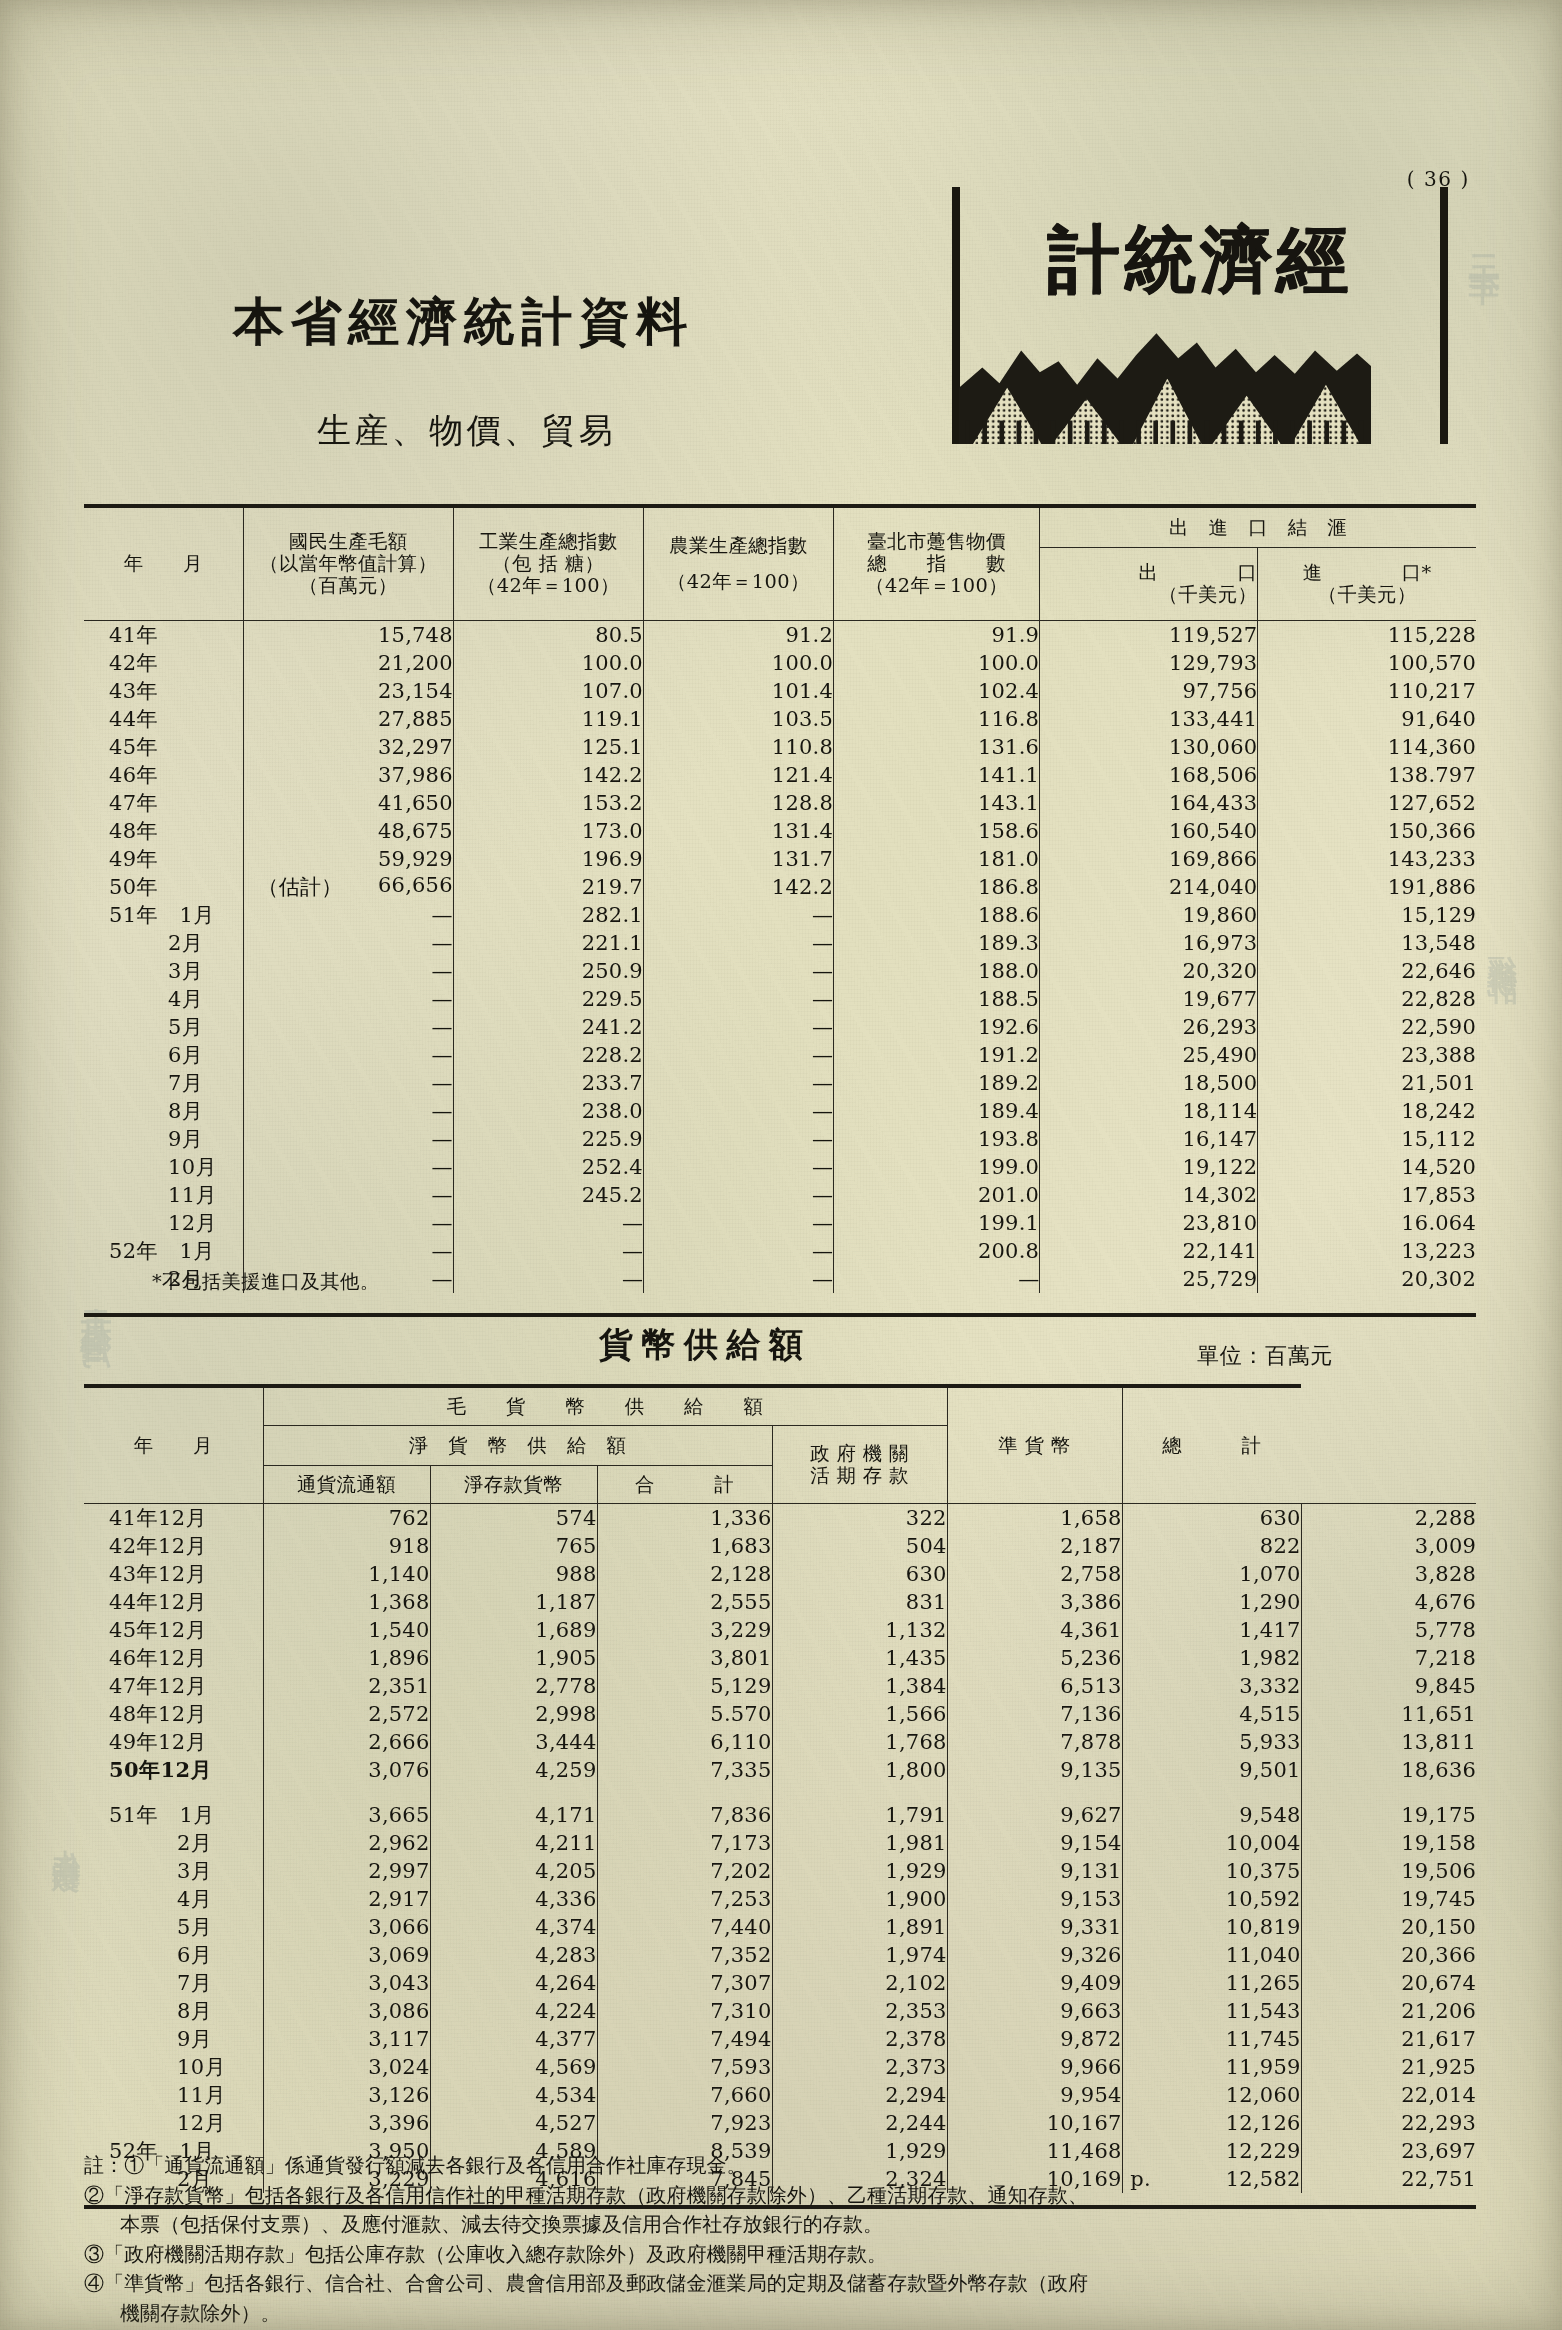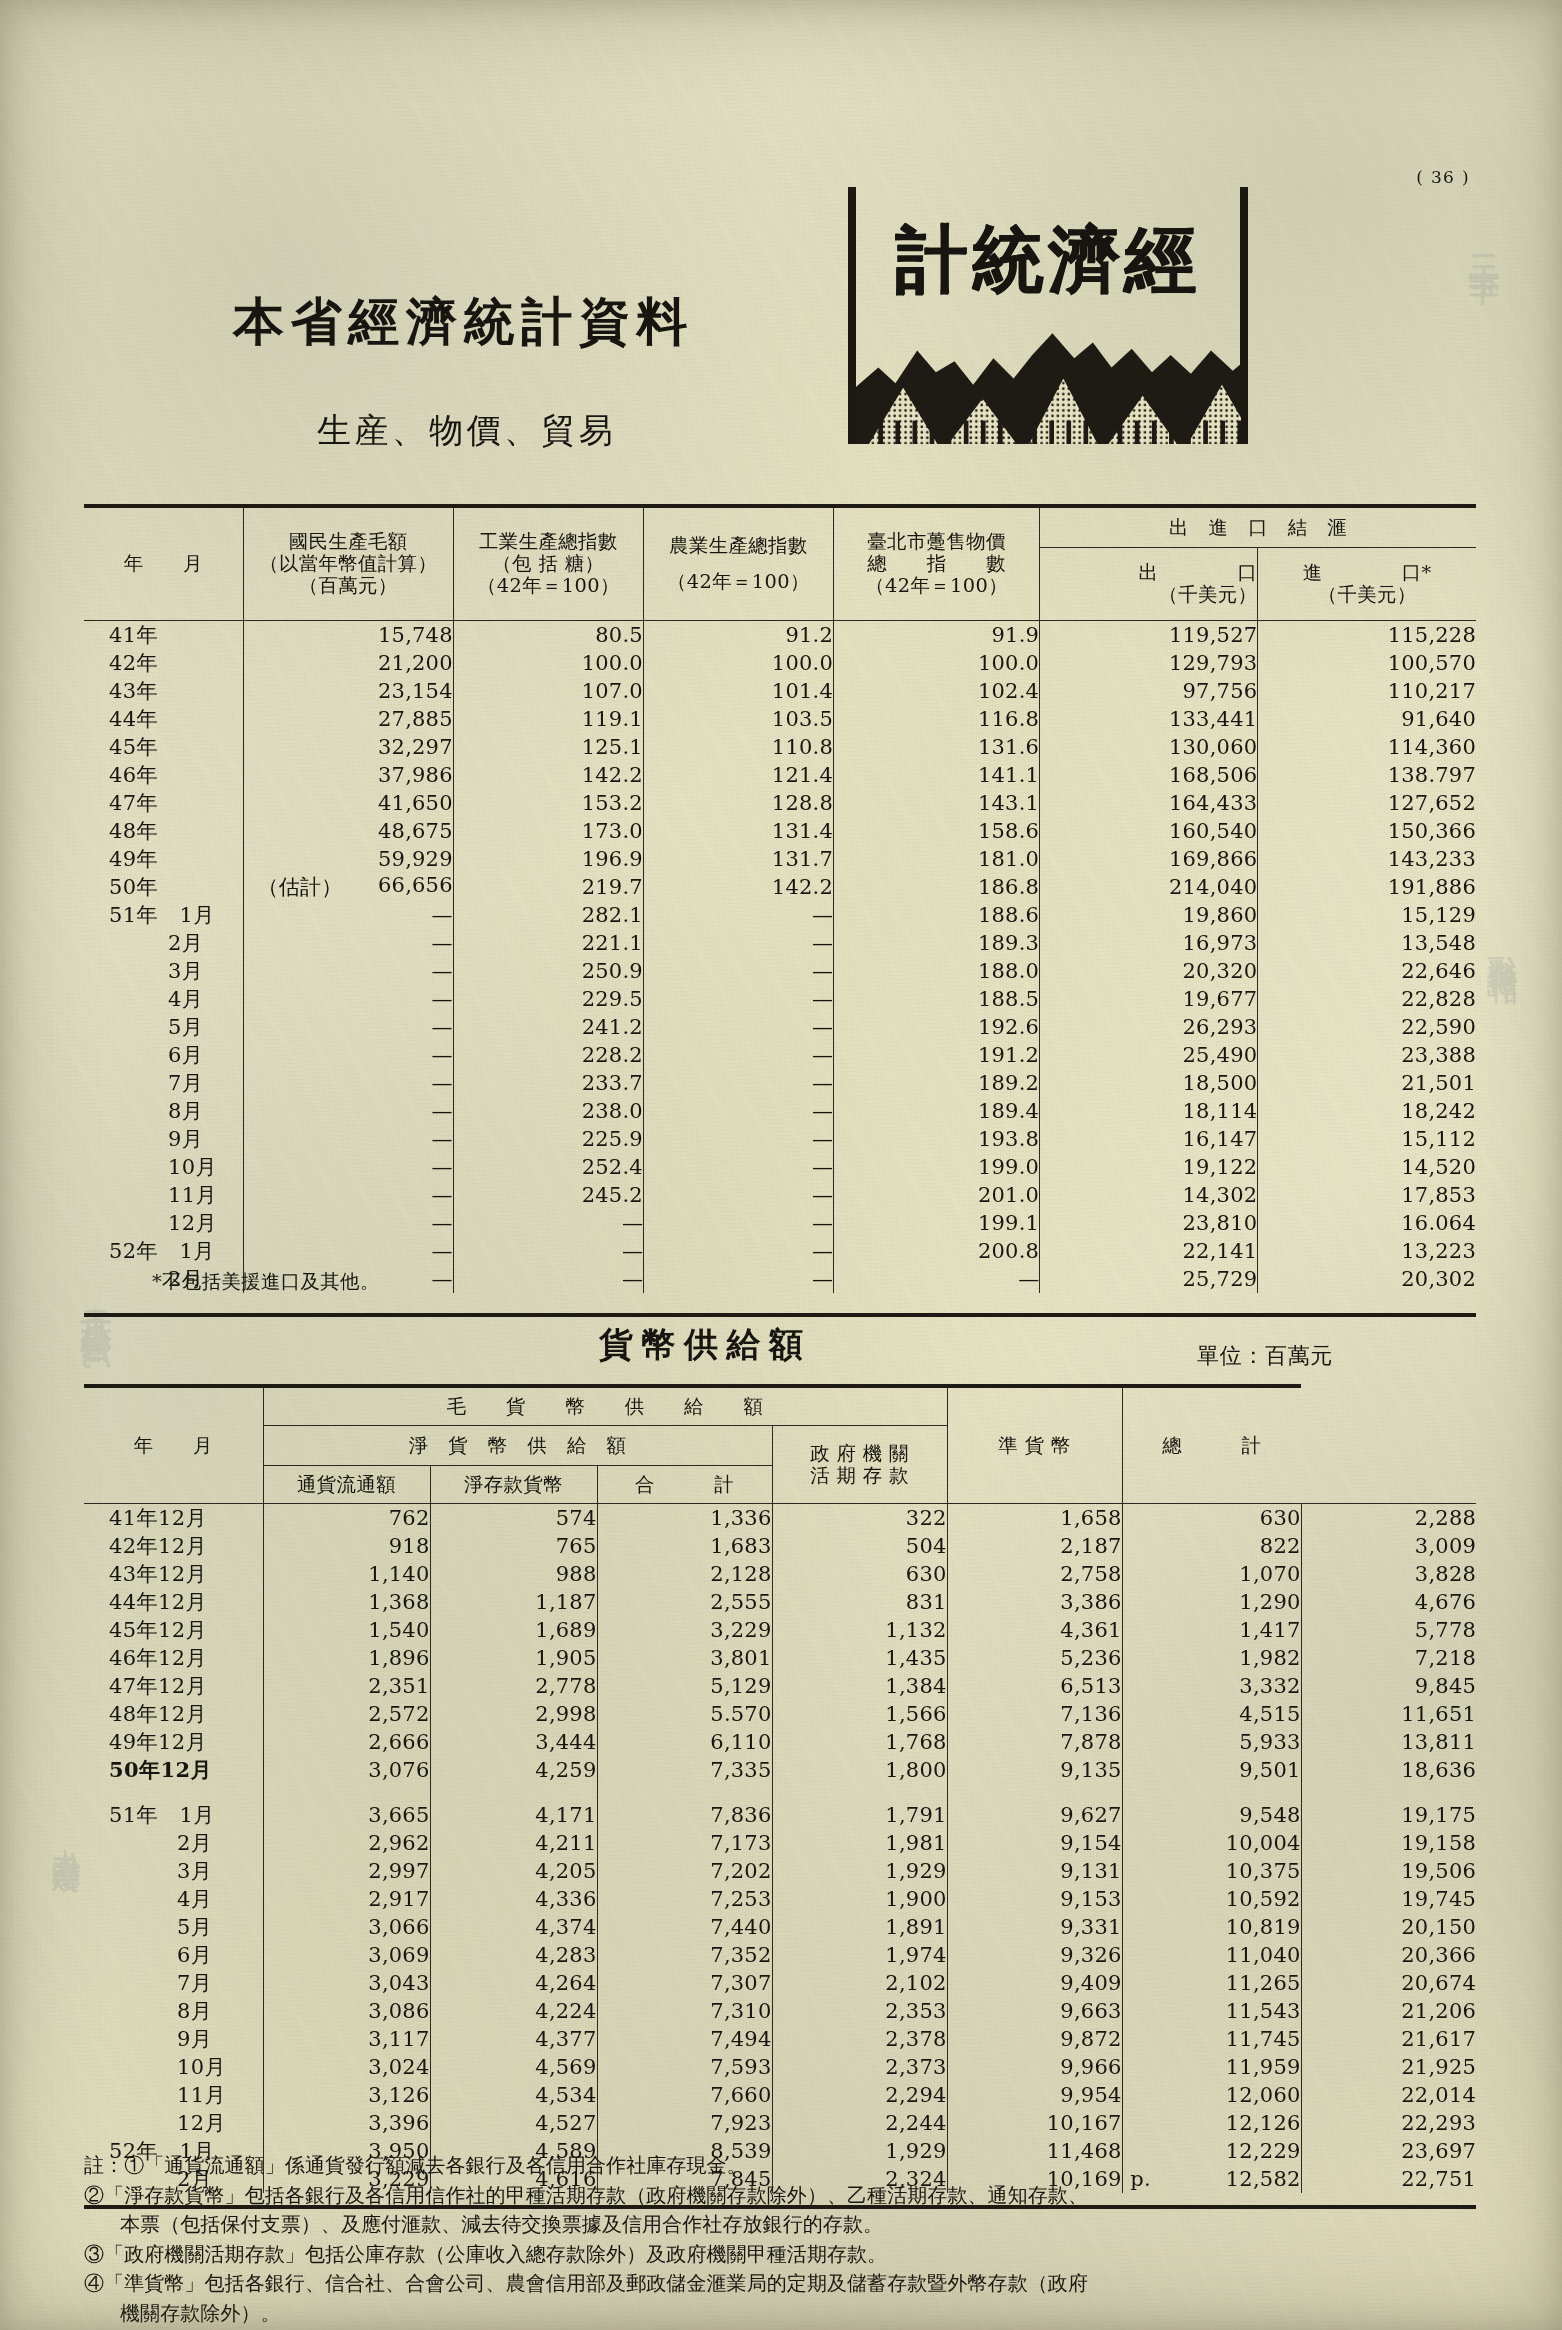--- a/index.html
+++ b/index.html
@@ -43,39 +43,39 @@
     font-family:"DejaVu Sans","Liberation Sans",sans-serif;
     font-weight:700;letter-spacing:.18em;
     writing-mode:vertical-rl;
     transform:scaleX(-1);
     pointer-events:none;user-select:none;
   }
 
   
   .page-num{
     position:absolute;right:93px;top:167px;
-    font-size:17px;letter-spacing:.08em;
+    font-size:20px;letter-spacing:.08em;
   }
 
   
   .title-main{
     position:absolute;left:233px;top:288px;
     font-size:51px;font-weight:700;letter-spacing:.13em;
     font-family:"DejaVu Serif","Liberation Serif",serif;
     white-space:nowrap;
   }
   .title-sub{
     position:absolute;left:317px;top:408px;
     font-size:34px;font-weight:400;letter-spacing:.10em;
     white-space:nowrap;
   }
 
   
   .masthead{
-    position:absolute;left:848px;top:187px;width:400px;height:257px;
+    position:absolute;left:952px;top:187px;width:496px;height:257px;
     border-left:8.6px solid #1a1810;border-right:8.6px solid #1a1810;
     box-sizing:border-box;
   }
   .masthead .mh-text{
     position:absolute;left:0;right:0;top:3.1px;height:140px;
     display:flex;align-items:center;justify-content:center;
     font-size:72px;font-weight:700;letter-spacing:.06em;
     color:#171510;white-space:nowrap;
     text-shadow:0.8px 0 0 #171510, 0 0.8px 0 #171510;
     font-family:"DejaVu Serif","Liberation Serif",serif;

